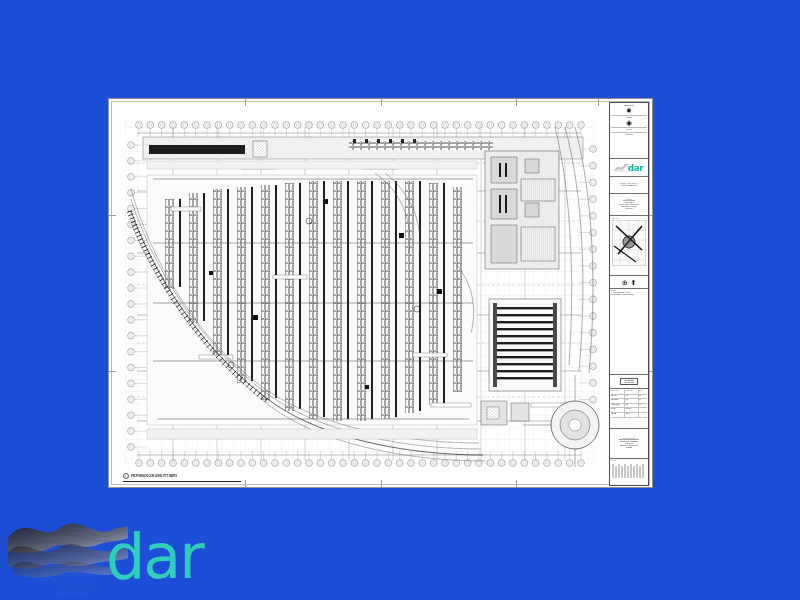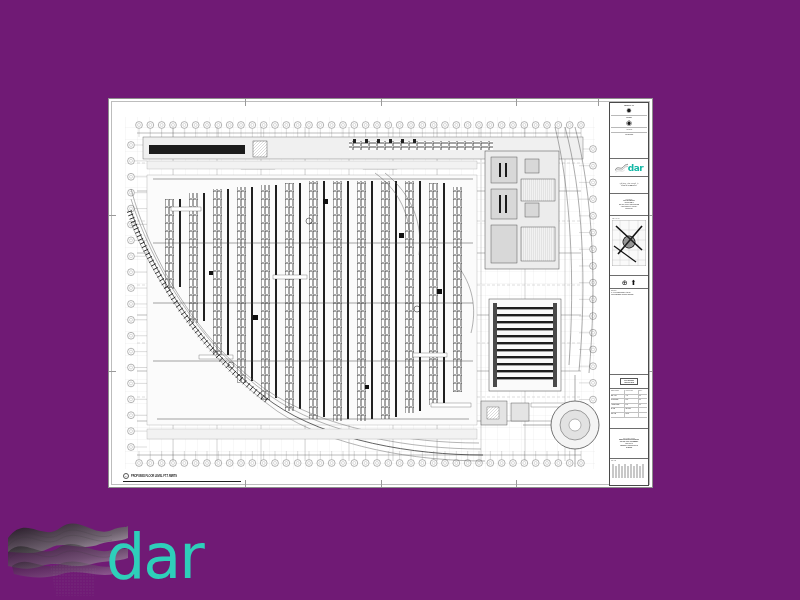--- a/index.html
+++ b/index.html
@@ -7,21 +7,21 @@
   html, body {
     margin: 0; padding: 0;
     width: 800px; height: 600px;
     background: #ffffff;
     font-family: "Liberation Sans", sans-serif;
     overflow: hidden;
   }
   #page {
     position: relative;
     width: 800px; height: 600px;
-    background: #701a75;
+    background: #1d4ed8;
   }
 
   
   #sheet {
     position: absolute;
     left: 108px; top: 98px;
     width: 545px; height: 390px;
     background: #ffffff;
     border: 1px solid #8e8e8e;
   }

